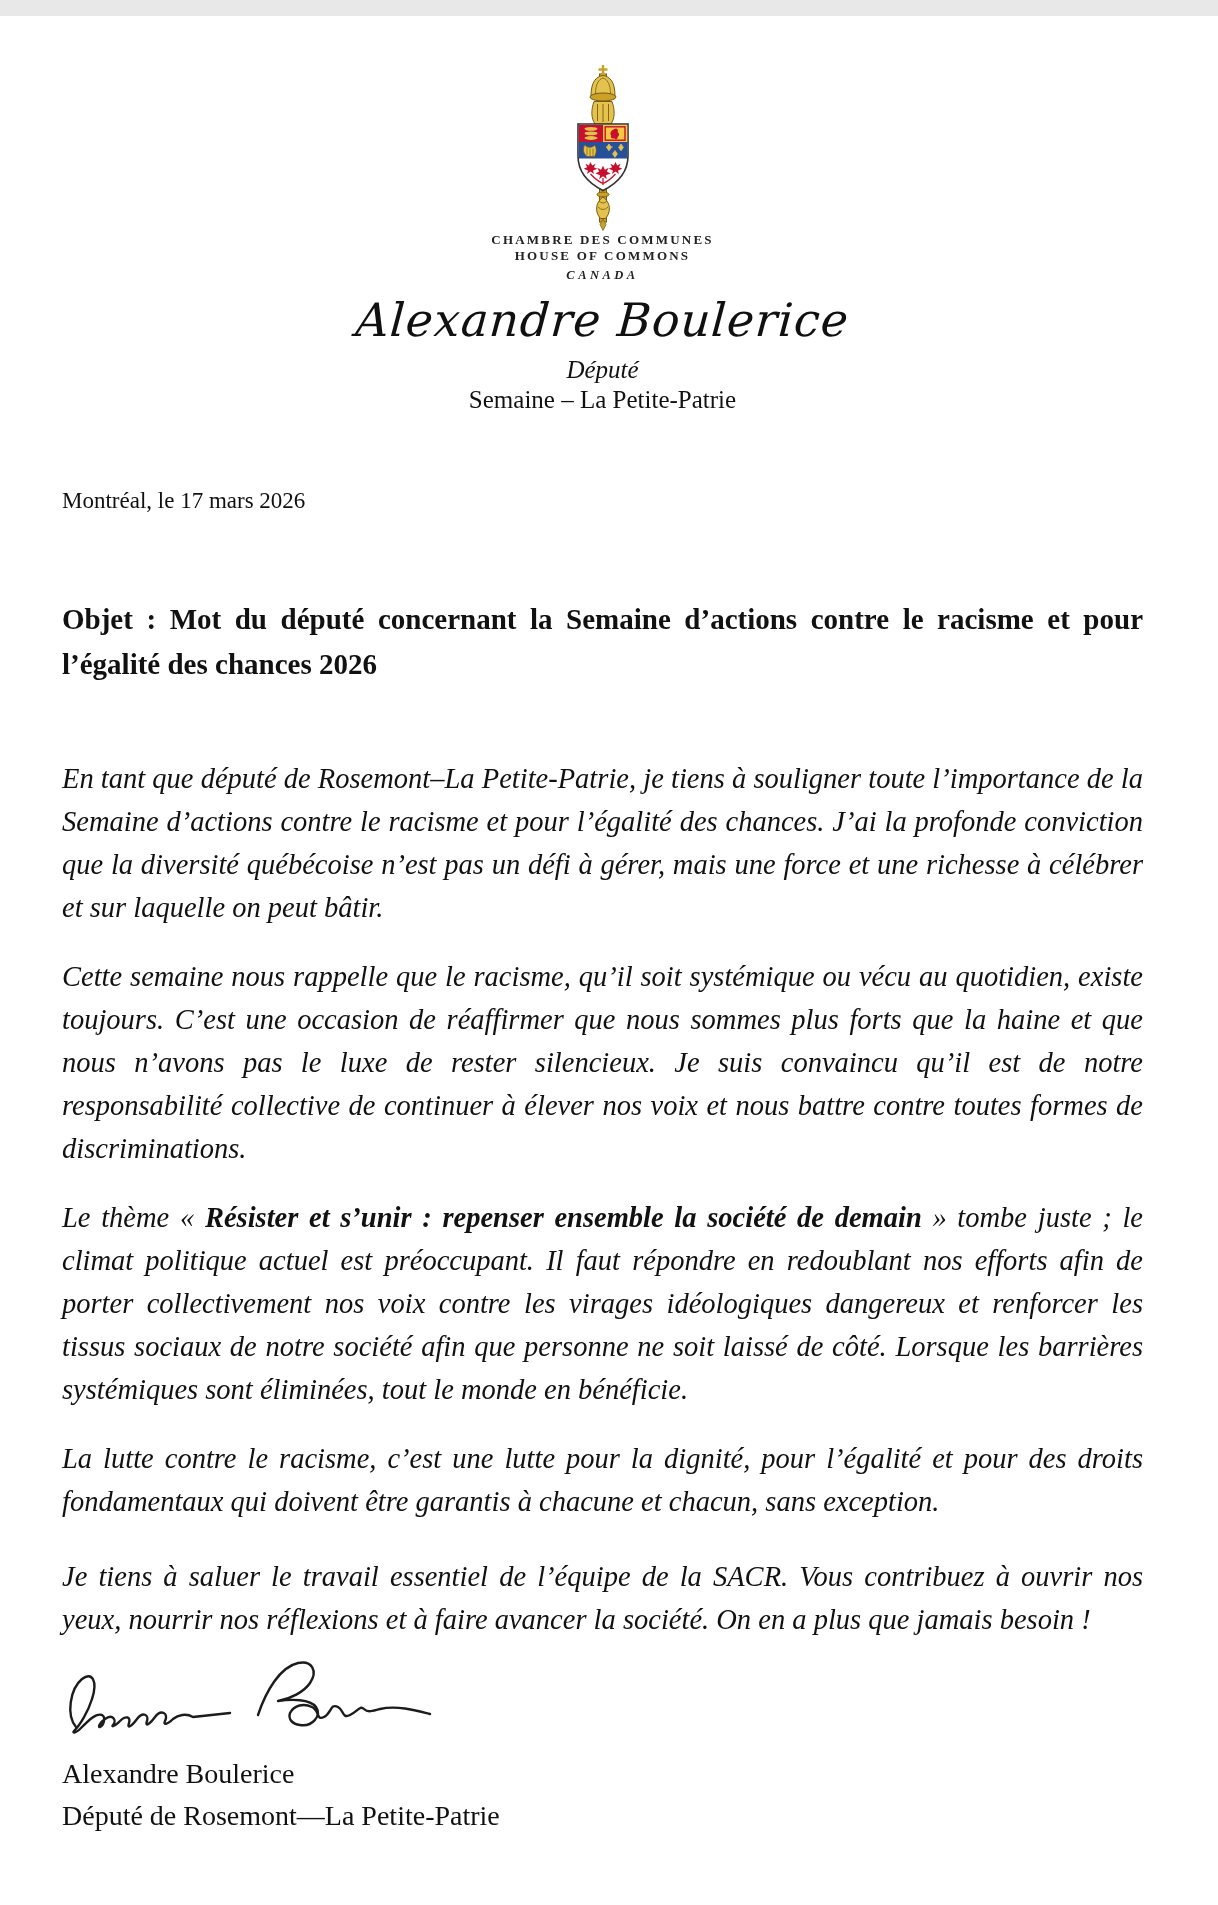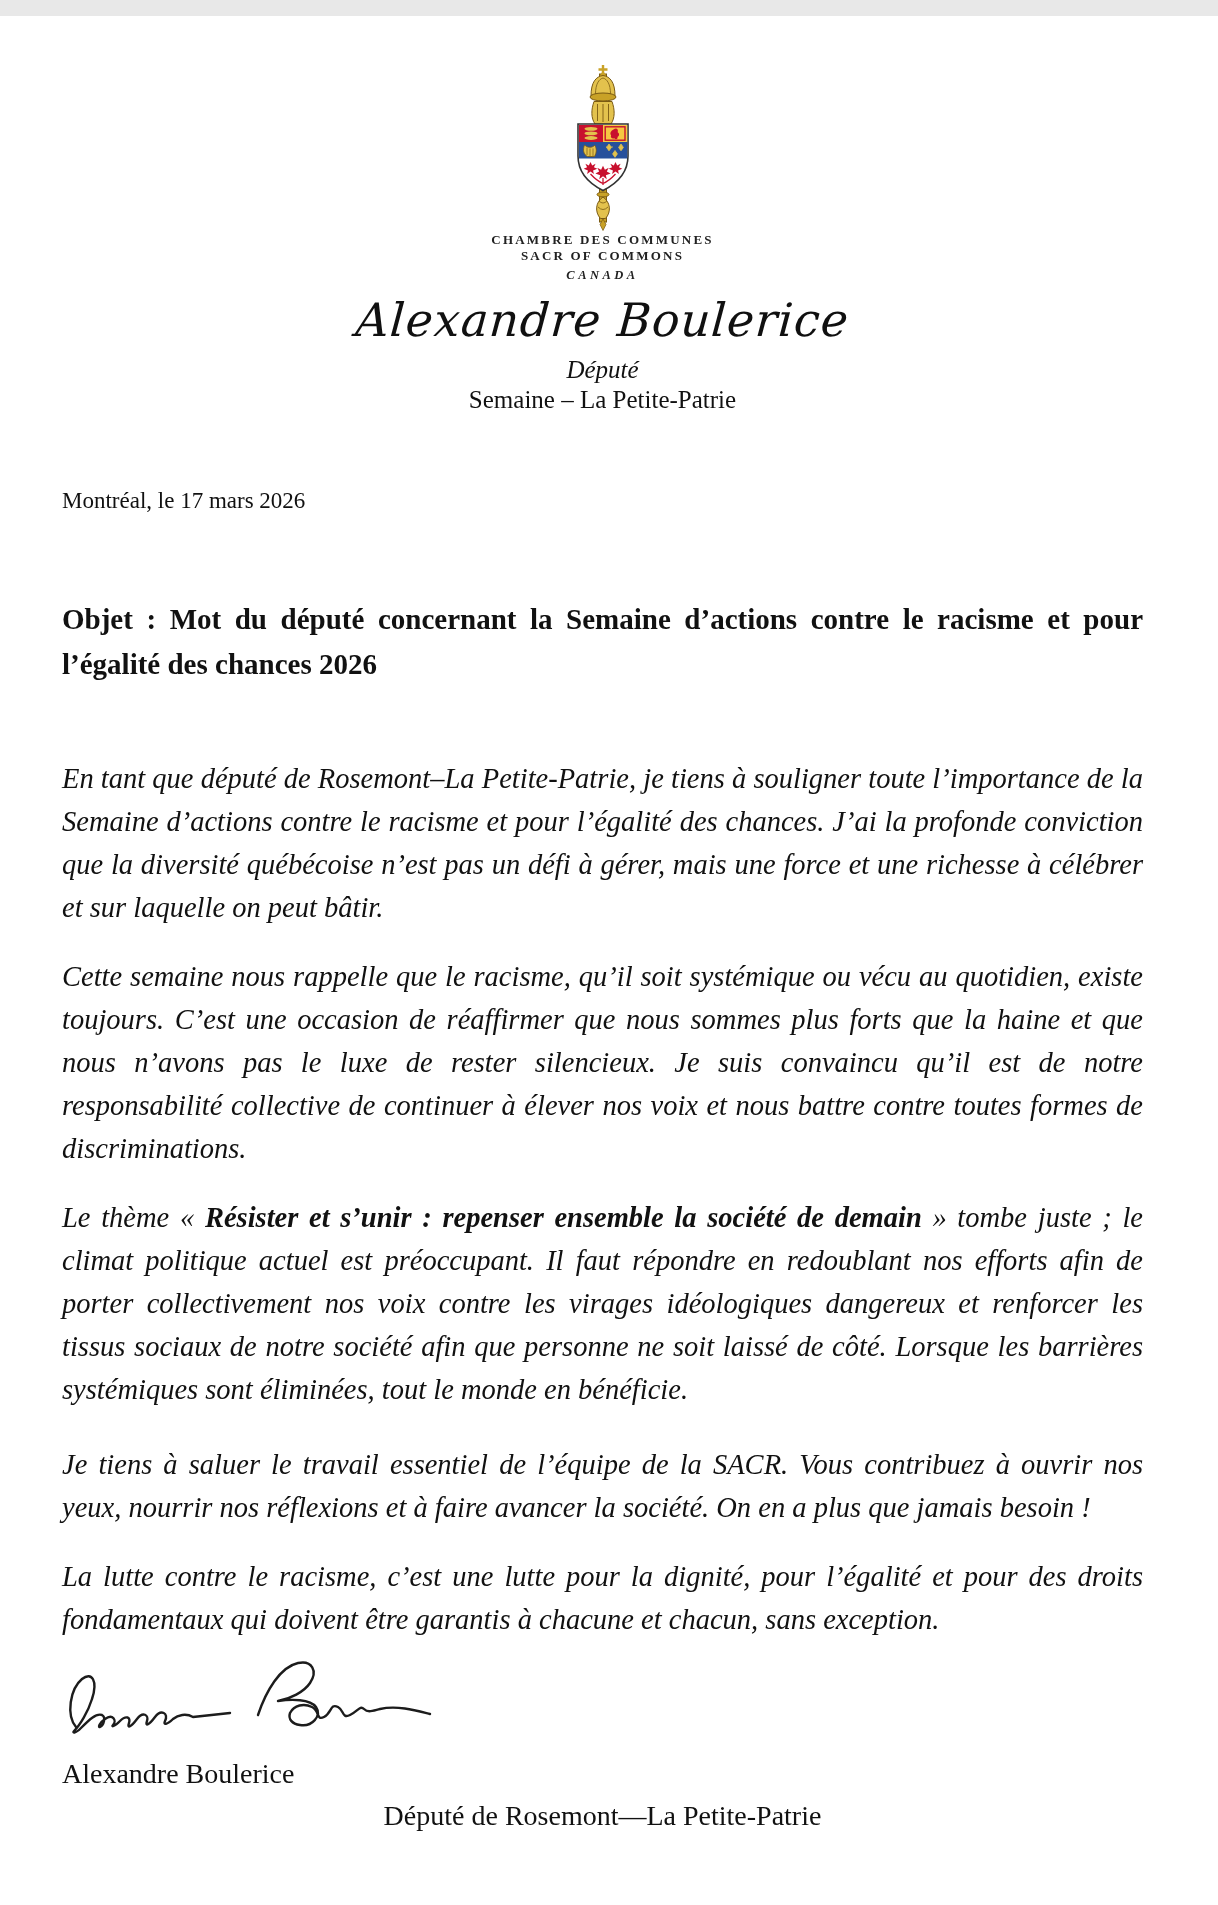--- a/index.html
+++ b/index.html
@@ -56,21 +56,21 @@
     font-style:italic;
   }
   .p1 { margin-top:70px; }
   .p2, .p3, .p4 { margin-top:26px; }
   .p5 { margin-top:32px; }
   .para b { font-weight:bold; }
 
   
   .sig-wrap { margin-top:16px; height:84px; line-height:0; }
   .footer-name  { margin-top:18px; font-size:28px; line-height:30px; }
-  .footer-title { margin-top:12px; font-size:28px; line-height:30px;text-align:center; }
+  .footer-title { margin-top:12px; font-size:28px; line-height:30px; }
 </style>
 </head>
 <body>
 
 <div class="page">
 
   <div class="letterhead">
 
     <div class="crest-wrap">
       <svg width="112" height="168" viewBox="0 0 112 168" aria-hidden="true">
@@ -122,41 +122,41 @@
         <path d="M43.5,110 Q50,117 56,119.5 M68.5,110 Q62,117 56,119.5 M56,114 V121" stroke="#C8102E" stroke-width="1.3" fill="none"></path>
 
         <ellipse cx="56" cy="130.5" rx="6" ry="2.4" fill="#C9A227" stroke="#7A5A12" stroke-width="0.9"></ellipse>
         <path d="M56,133 C63.5,138 64.5,148 58.5,154.5 L53.5,154.5 C47.5,148 48.5,138 56,133 Z" fill="#E3C24D" stroke="#7A5A12" stroke-width="1"></path>
         <path d="M52,137 Q56,141 60,137 M51,143 Q56,148 61,143" stroke="#7A5A12" stroke-width="0.8" fill="none"></path>
         <path d="M56,155 l3,5.5 -3,6 -3,-6 Z" fill="#C9A227" stroke="#7A5A12" stroke-width="0.7"></path>
       </svg>
     </div>
 
     <div class="org-line1">CHAMBRE DES COMMUNES</div>
-    <div class="org-line2">SACR OF COMMONS</div>
+    <div class="org-line2">HOUSE OF COMMONS</div>
     <div class="org-line3">CANADA</div>
 
     <div class="script-name">Alexandre Boulerice</div>
     <div class="deputy-title">Député</div>
     <div class="riding">Semaine – La Petite-Patrie</div>
   </div>
 
   <div class="dateline">Montréal, le 17 mars 2026</div>
 
   <div class="subject">Objet&nbsp;: Mot du député concernant la Semaine d’actions contre le racisme et pour l’égalité des chances 2026</div>
 
   <div class="para p1">En tant que député de Rosemont–La Petite-Patrie, je tiens à souligner toute l’importance de la Semaine d’actions contre le racisme et pour l’égalité des chances. J’ai la profonde conviction que la diversité québécoise n’est pas un défi à gérer, mais une force et une richesse à célébrer et sur laquelle on peut bâtir.</div>
 
   <div class="para p2">Cette semaine nous rappelle que le racisme, qu’il soit systémique ou vécu au quotidien, existe toujours. C’est une occasion de réaffirmer que nous sommes plus forts que la haine et que nous n’avons pas le luxe de rester silencieux. Je suis convaincu qu’il est de notre responsabilité collective de continuer à élever nos voix et nous battre contre toutes formes de discriminations.</div>
 
   <div class="para p3"><span>Le thème «&nbsp;</span><b>Résister et s’unir&nbsp;: repenser ensemble la société de demain</b><span>&nbsp;» tombe juste&nbsp;; le climat politique actuel est préoccupant. Il faut répondre en redoublant nos efforts afin de porter collectivement nos voix contre les virages idéologiques dangereux et renforcer les tissus sociaux de notre société afin que personne ne soit laissé de côté. Lorsque les barrières systémiques sont éliminées, tout le monde en bénéficie.</span></div>
 
+  <div class="para p4">La lutte contre le racisme, c’est une lutte pour la dignité, pour l’égalité et pour des droits fondamentaux qui doivent être garantis à chacune et chacun, sans exception.</div>
+
   <div class="para p5">Je tiens à saluer le travail essentiel de l’équipe de la SACR. Vous contribuez à ouvrir nos yeux, nourrir nos réflexions et à faire avancer la société. On en a plus que jamais besoin&nbsp;!</div>
-
-  <div class="para p4">La lutte contre le racisme, c’est une lutte pour la dignité, pour l’égalité et pour des droits fondamentaux qui doivent être garantis à chacune et chacun, sans exception.</div>
 
   <div class="sig-wrap">
     <svg width="400" height="84" viewBox="0 0 400 84" aria-hidden="true">
       <g fill="none" stroke="#1c1c1c" stroke-width="2.4" stroke-linecap="round" stroke-linejoin="round">
 
         <path d="M14,70 C4,58 8,32 20,22 C30,14 36,24 30,42 C26,55 18,68 12,74 C10,76 13,77 19,71 C27,63 34,56 40,58 C44,60 42,68 38,70 C36,71 37,66 43,62 C51,56 55,64 51,68 C49,70 52,70 58,64 C64,58 69,60 67,66 C65,72 69,70 75,62 C81,54 87,58 85,64 C83,70 87,68 93,60 C99,52 107,56 103,64 C101,68 105,68 111,62 C116,58 124,56 131,60 L168,56"></path>
 
         <path d="M196,58 C204,34 218,10 236,6 C250,3 256,14 248,26 C242,35 228,42 216,44 C230,42 248,42 254,50 C260,59 250,70 238,68 C230,67 226,62 228,56 C232,48 242,46 250,50 C258,54 254,64 262,60 C270,56 268,46 276,50 C282,53 280,62 288,58 C296,54 298,48 302,52 C306,56 310,54 318,52 C336,48 356,54 368,57"></path>
       </g>
     </svg>

